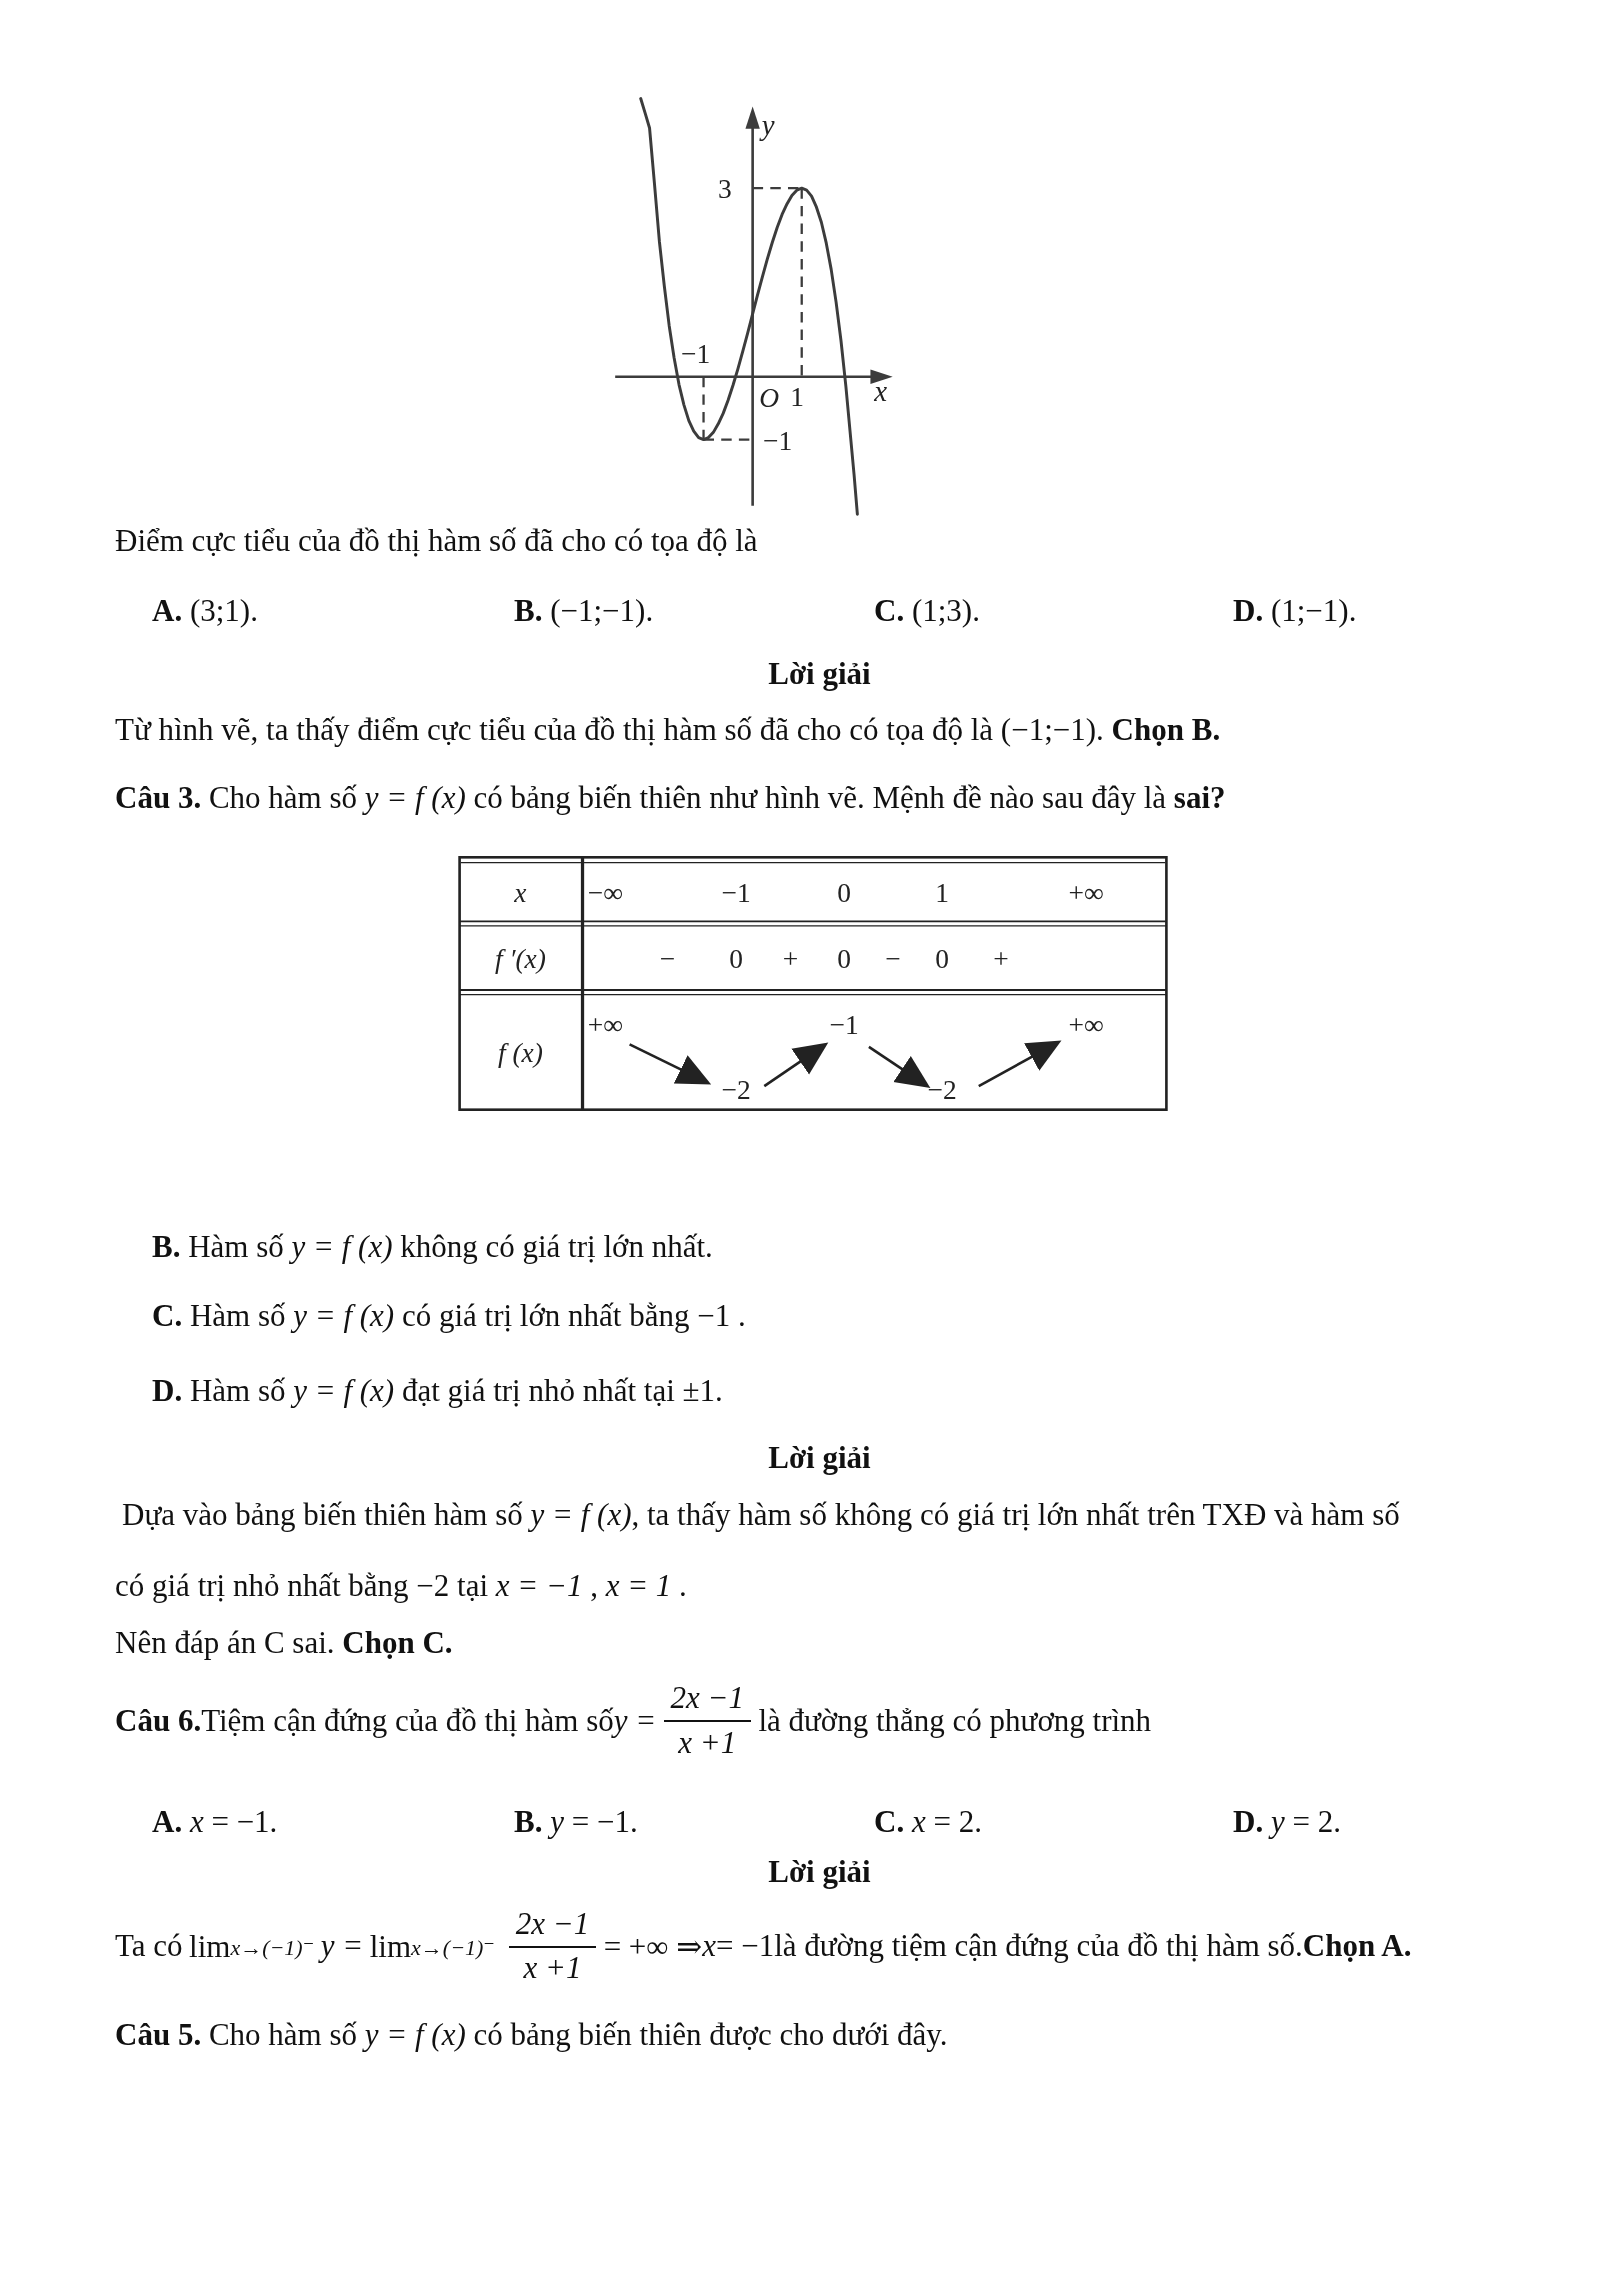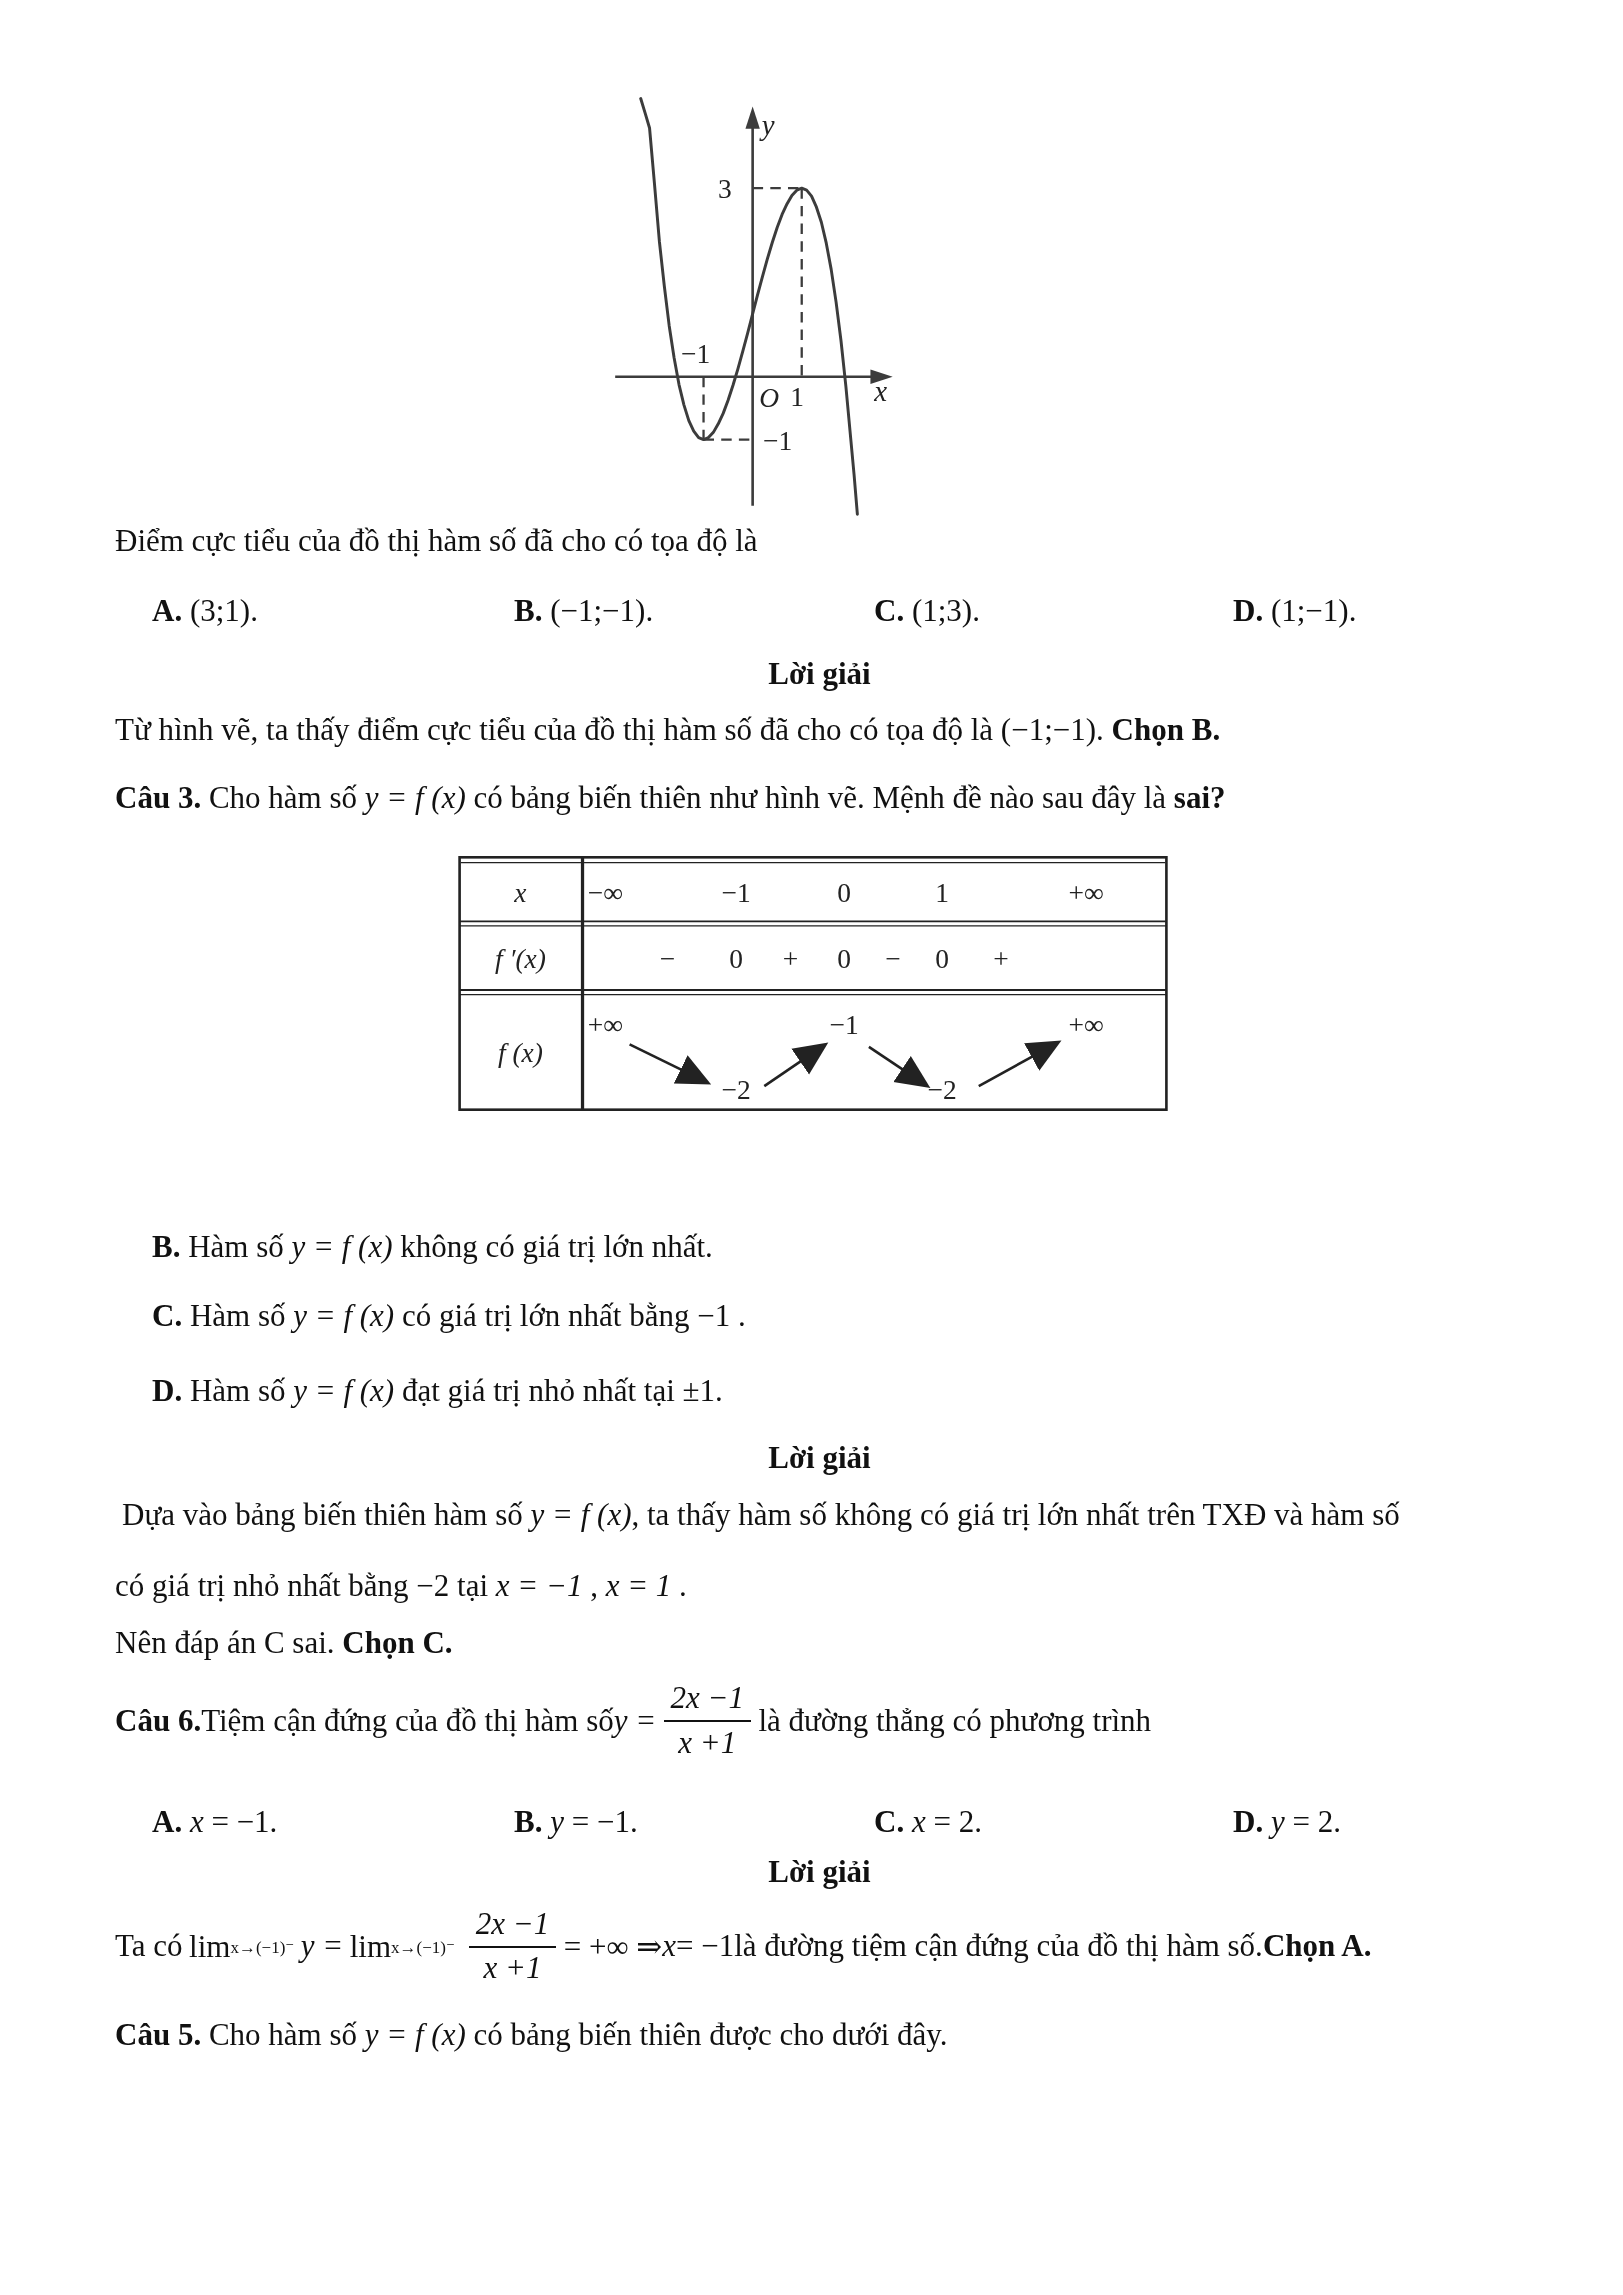--- a/index.html
+++ b/index.html
@@ -11,21 +11,21 @@
   .abs { position:absolute; }
   .b { font-weight:bold; }
   .i { font-style:italic; }
   .center { left:0; width:1623px; text-align:center;padding-left:8px; }
   .mathline { display:flex; align-items:center; }
   .frac { display:inline-flex; flex-direction:column; align-items:center; vertical-align:middle; margin:0 7.9px; }
   .frac .num { padding:0 6.5px 3.9px 6.5px; border-bottom:2.6px solid #111; font-style:italic; }
   .frac .den { padding-top:2.6px; font-style:italic; }
   .lim { display:inline-flex; align-items:center; margin:0 6.5px; }
   .lim .lw { line-height:1; }
-  .lim .ls { font-size:17px; line-height:1; margin-top:3.9px; }
+  .lim .ls { font-size:22px; line-height:1; margin-top:3.9px; font-style:italic; }
   .choices { position:absolute; left:0; width:1623px; height:65px; }
   .choice-col { position:absolute; top:12px; white-space:nowrap; }
   svg text { font-family:"Liberation Serif","DejaVu Serif",serif; fill:#222; }
   svg .it { font-style:italic; }
   .nowrap { white-space:nowrap; }
 </style>
 </head>
 <body>
 
 <div id="page">

